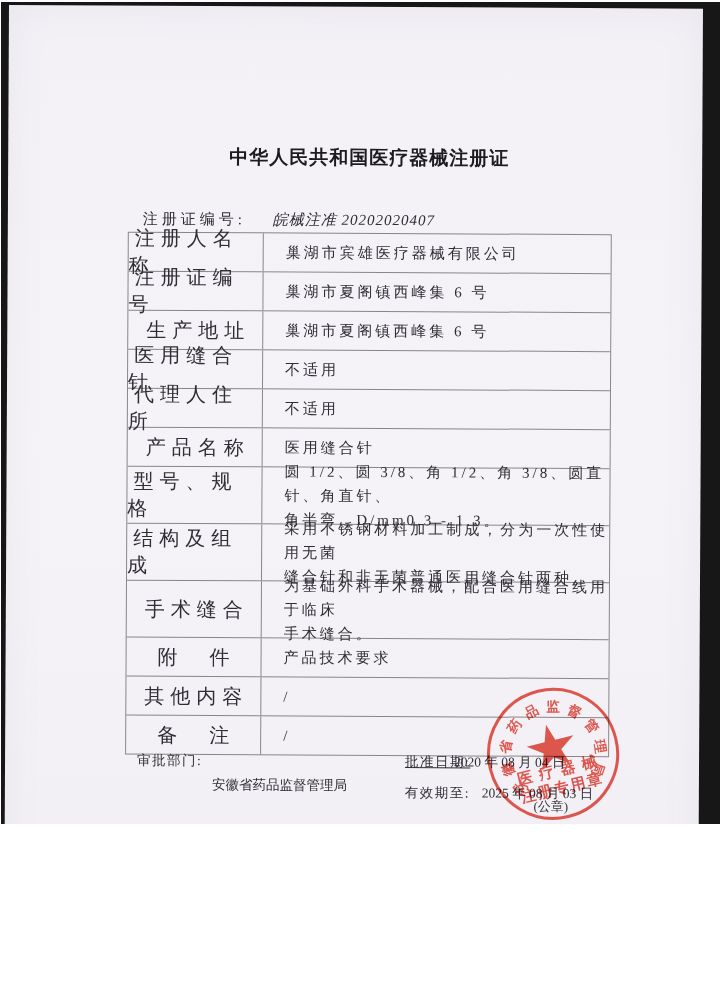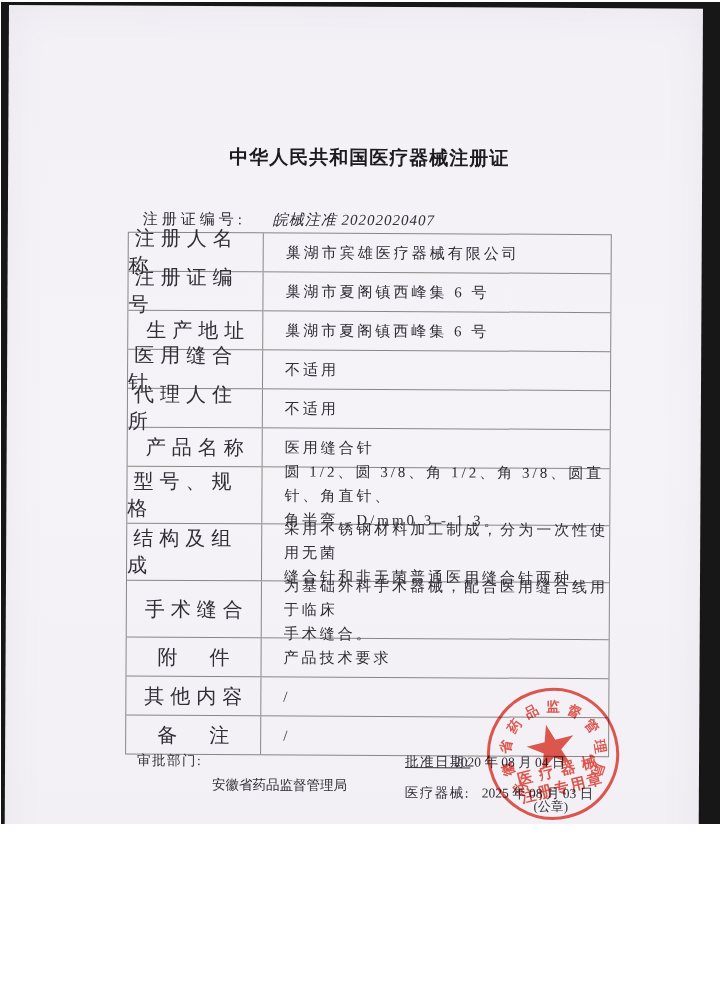--- a/index.html
+++ b/index.html
@@ -113,21 +113,21 @@
           </div>
         </div>
     </div>
 
     <div class="footer-item f-label" style="left:132px;top:746px;">审批部门:</div>
     <div class="footer-item" style="left:207px;top:746px;margin-top:24px;">安徽省药品监督管理局</div>
 
     <div class="footer-item f-label" style="left:400px;top:746px;text-decoration:underline;">批准日期:</div>
     <div class="footer-item" style="left:449px;top:746px;">2020 年 08 月 04 日</div>
 
-    <div class="footer-item f-label" style="left:400px;top:777px;">医疗器械:</div>
+    <div class="footer-item f-label" style="left:400px;top:777px;">有效期至:</div>
     <div class="footer-item" style="left:477px;top:777px;">2025 年 08 月 03 日</div>
 
     <div class="seal-note">(公章)</div>
 
     <div class="stamp">
       <div class="stamp-ring"></div>
       <div class="stamp-star"></div>
       <div class="stamp-arc">
           <span class="arc-ch" style="transform: rotate(-122deg) translateY(-47px);">安</span>
           <span class="arc-ch" style="transform: rotate(-94.8889deg) translateY(-47px);">徽</span>

